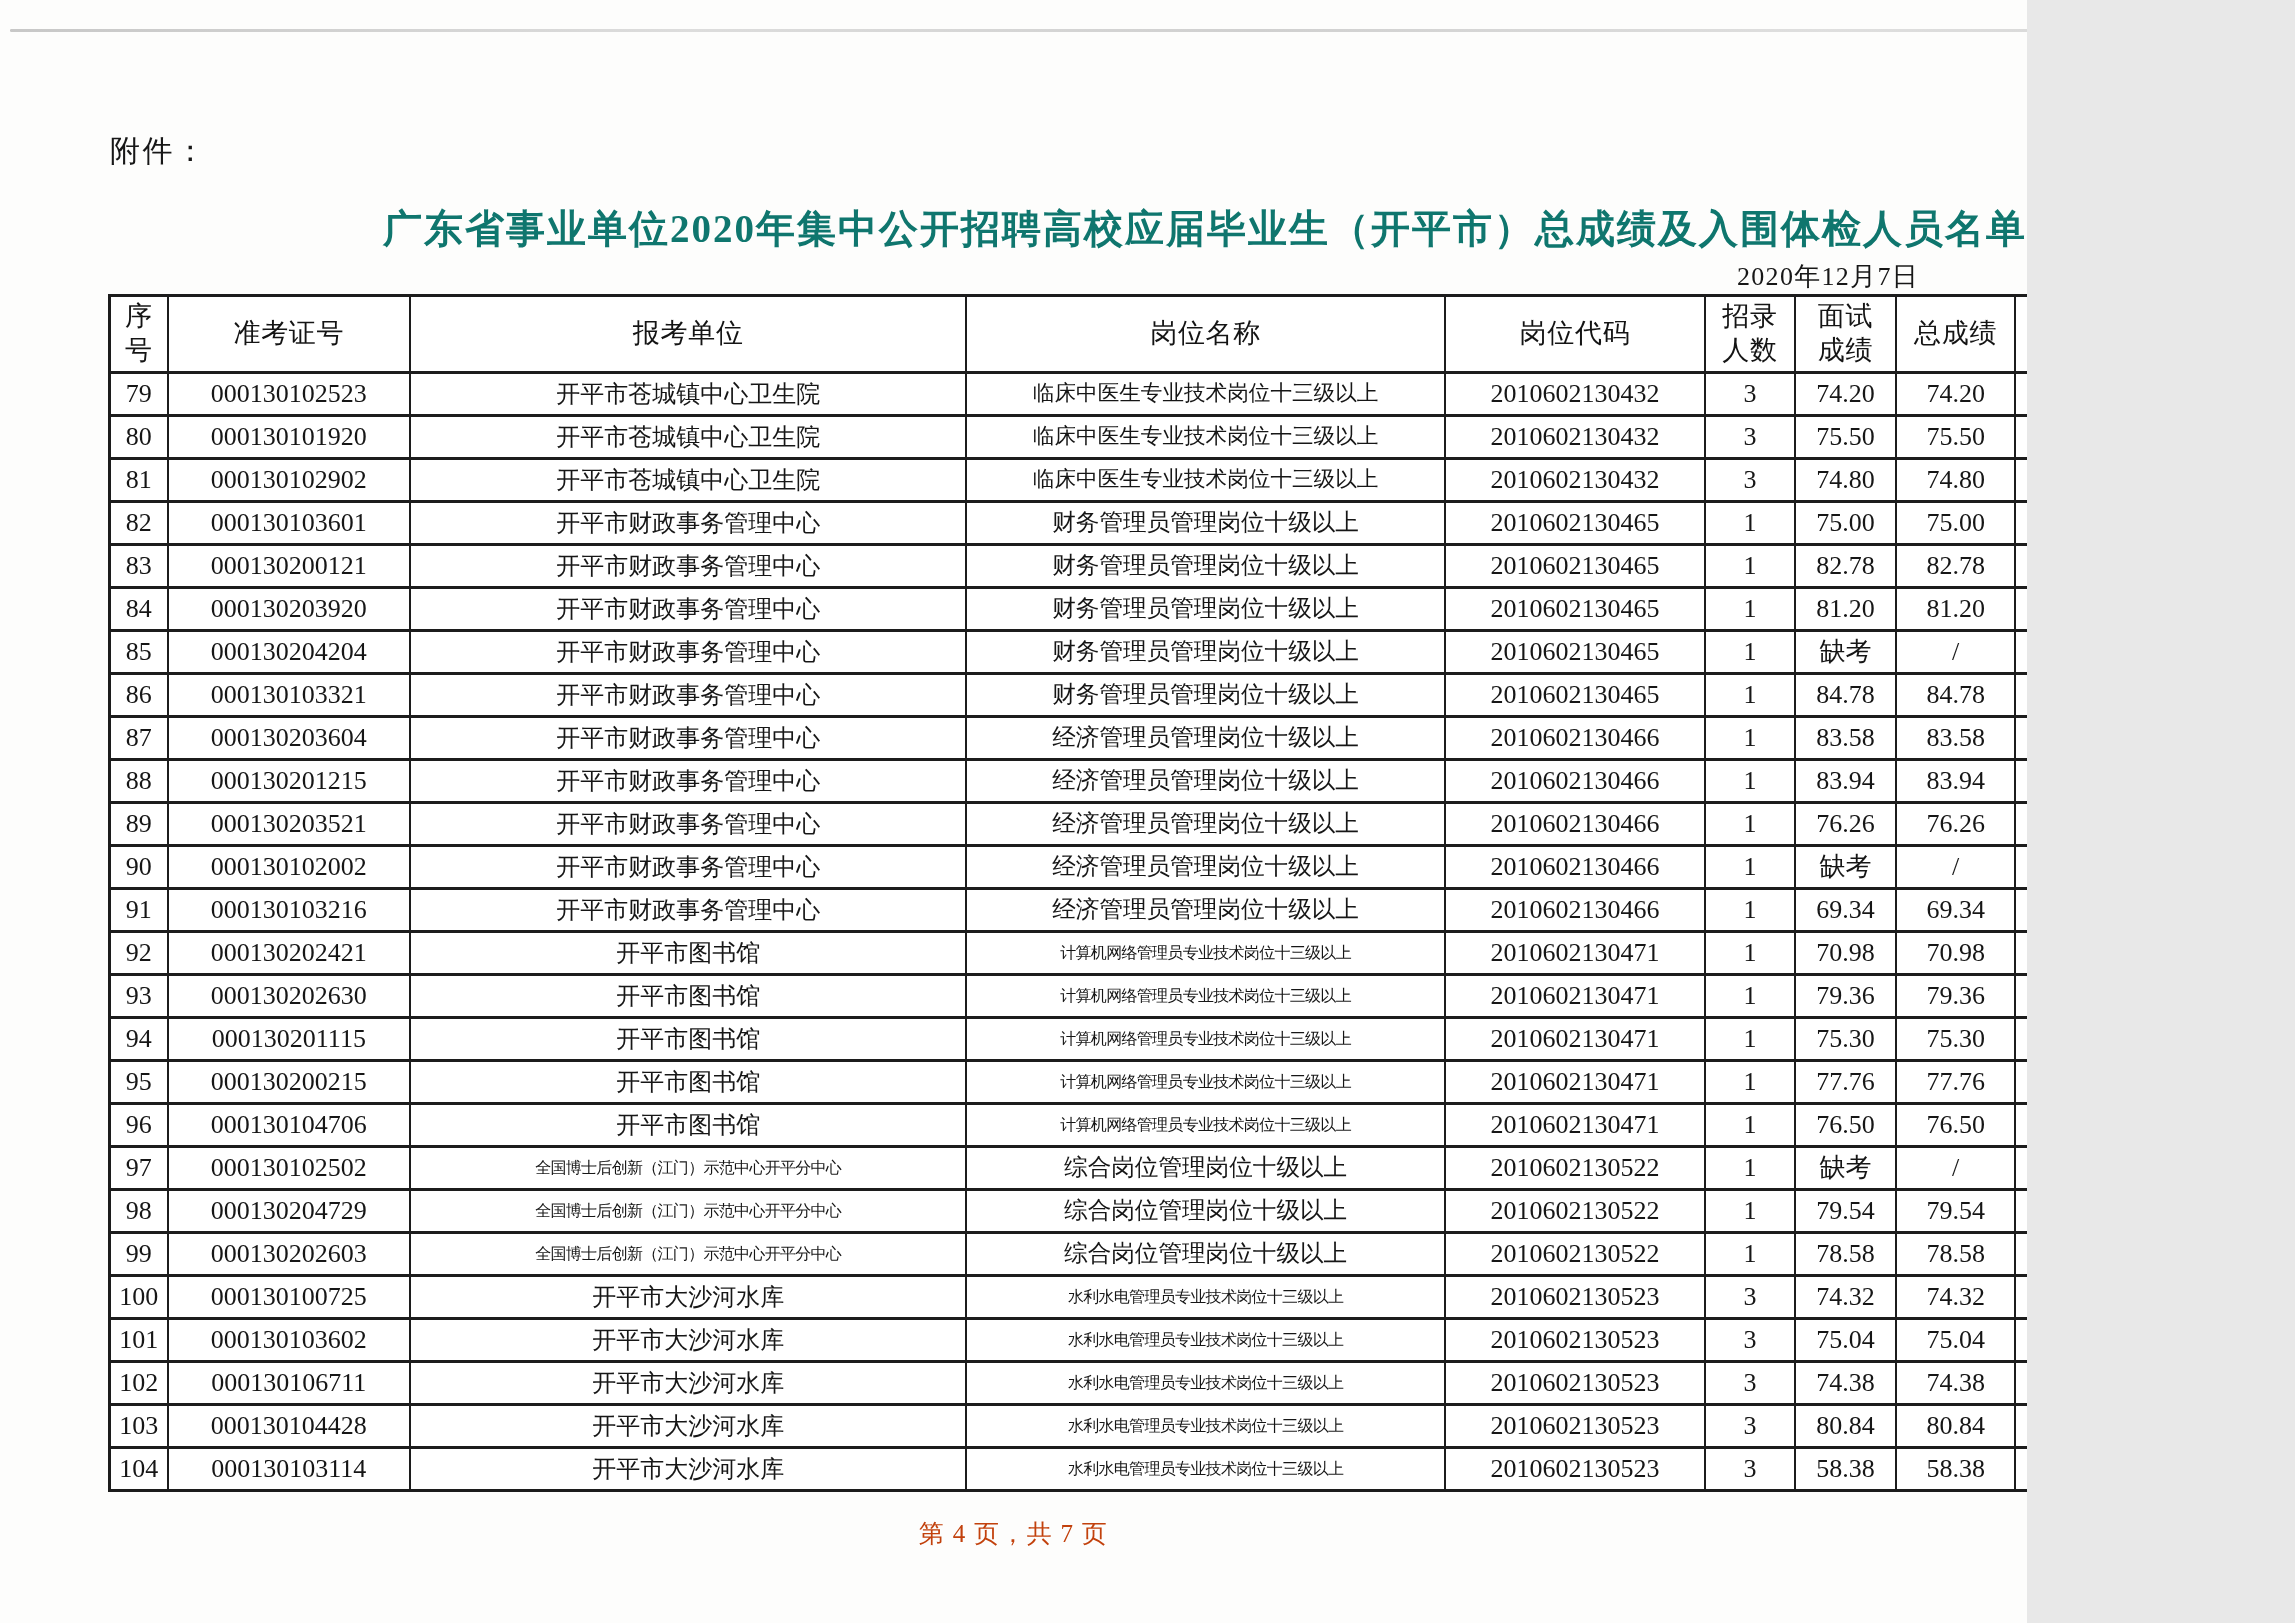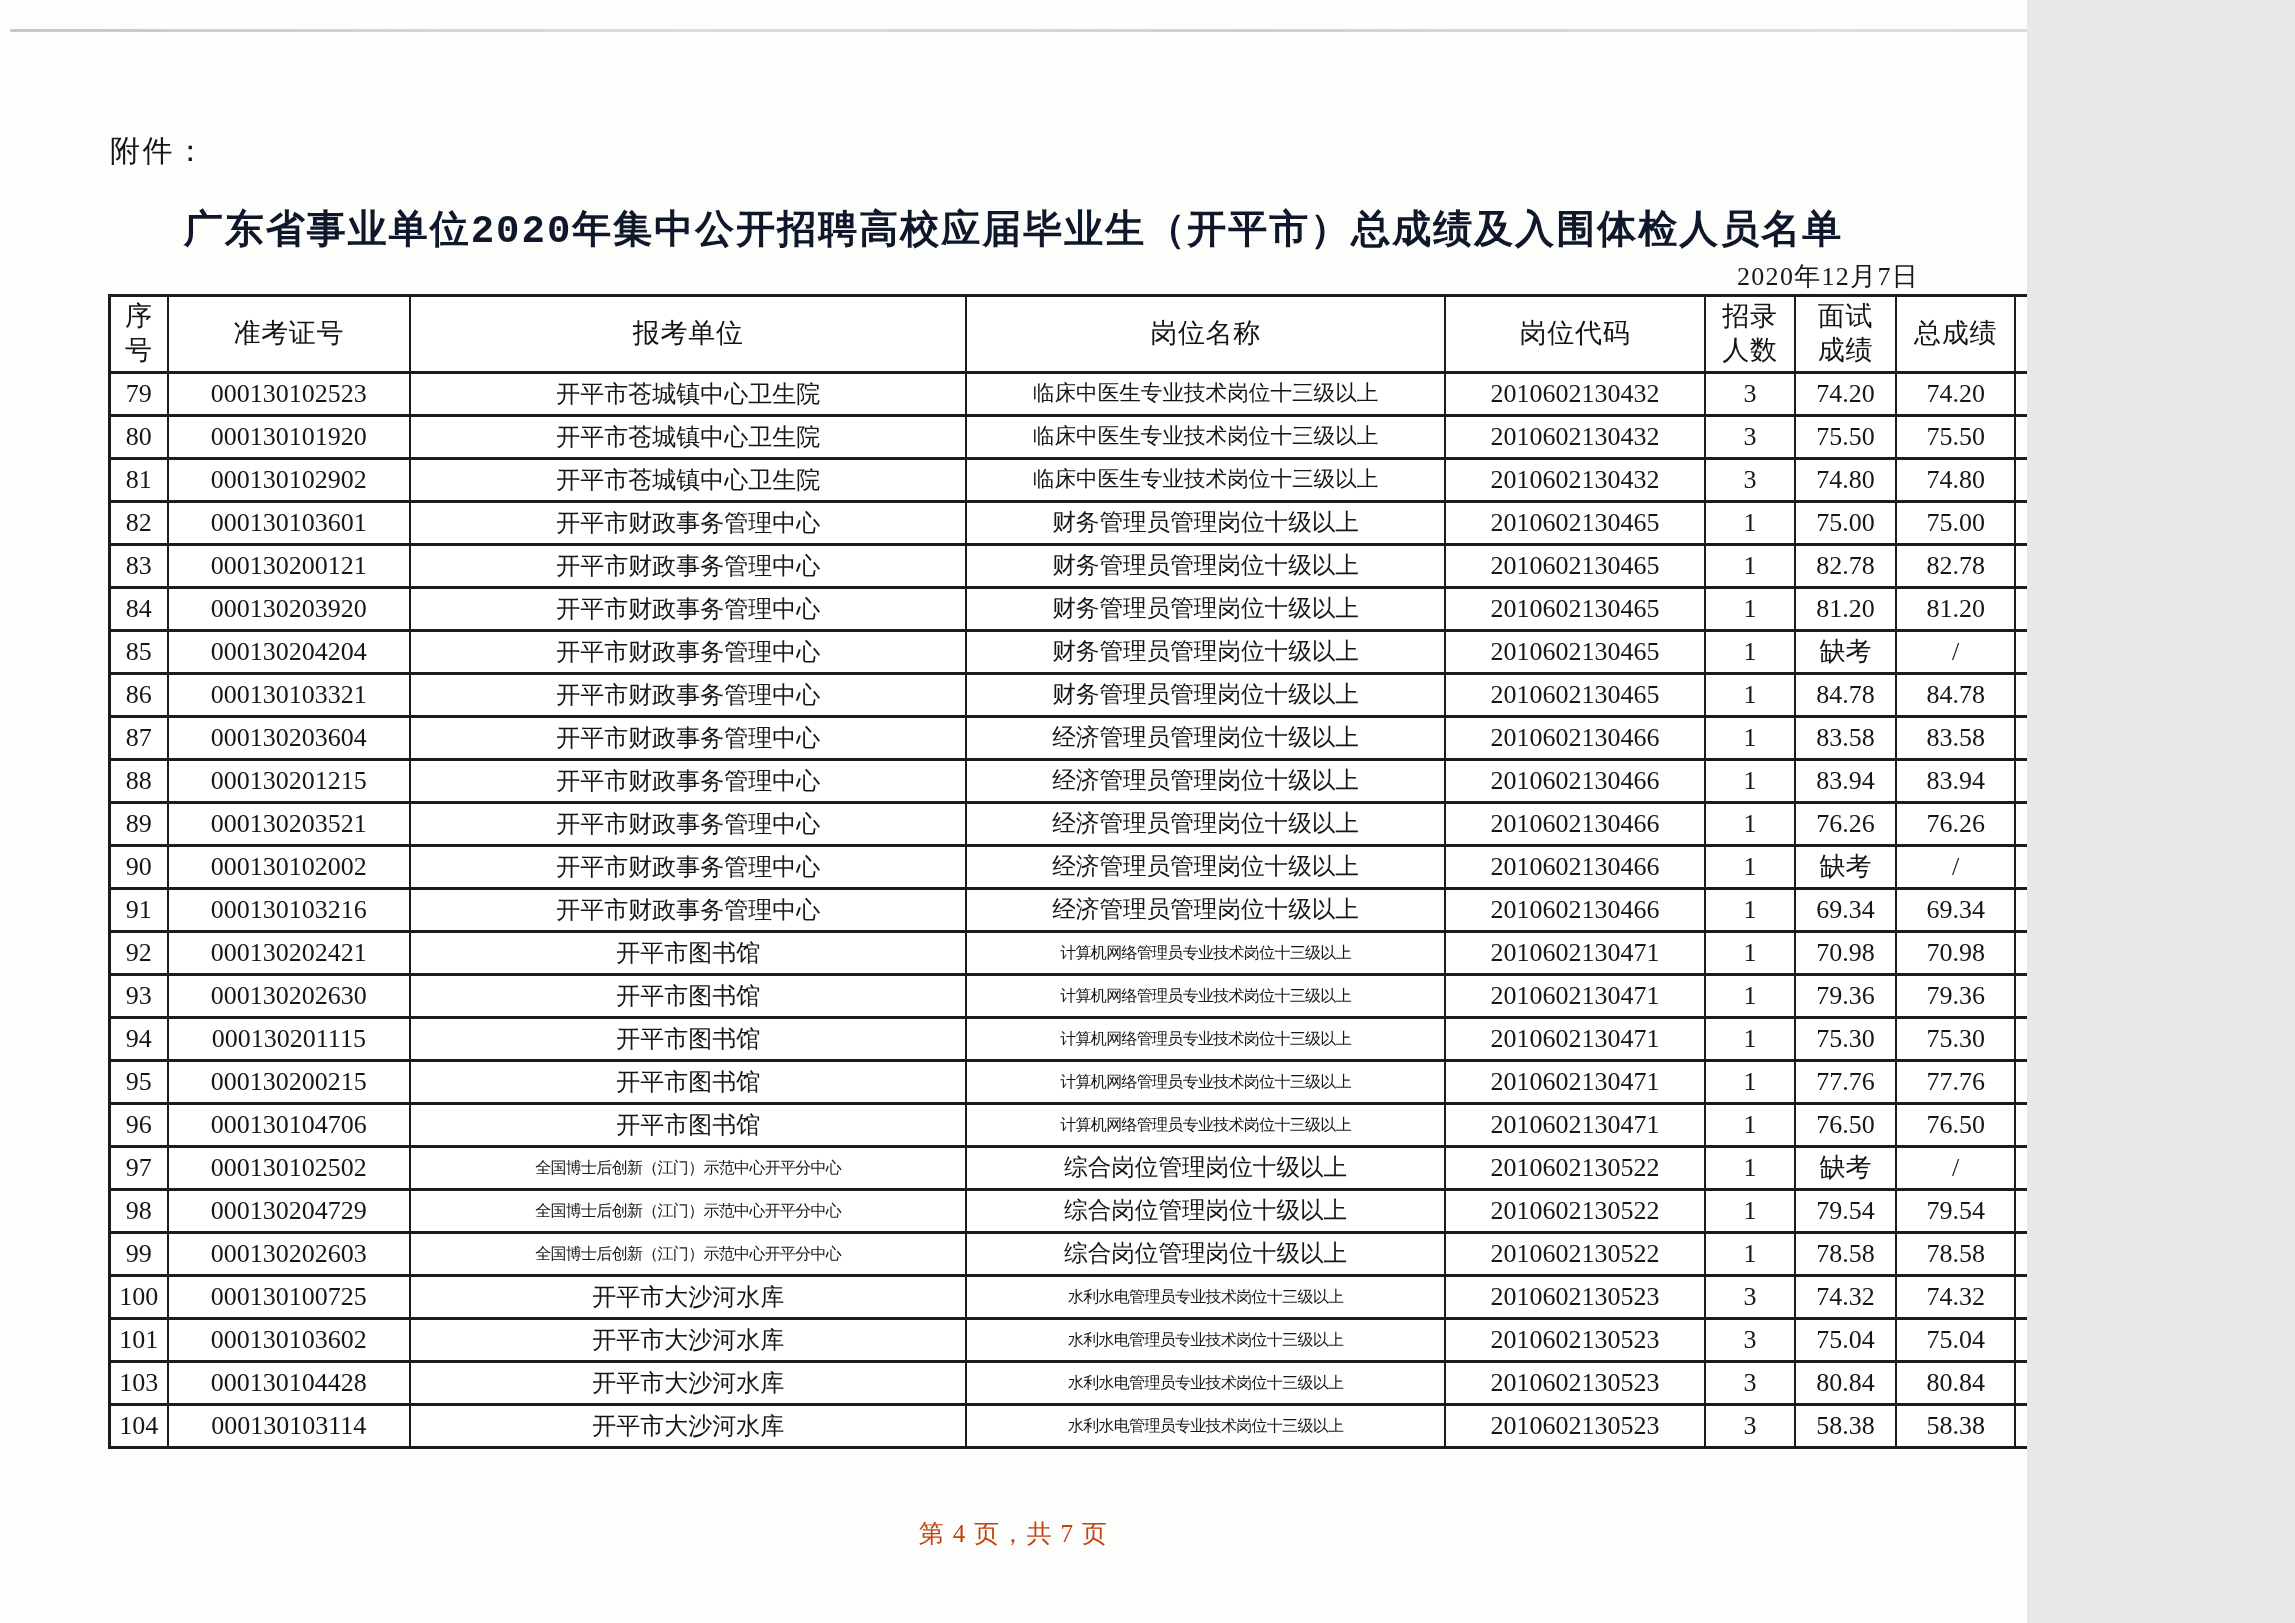--- a/index.html
+++ b/index.html
@@ -15,24 +15,24 @@
     position:absolute;left:9.8px;top:29px;width:2265px;height:2.6px;
     background:linear-gradient(90deg,#9c9c9c 0%,#c2c2c2 30%,#ababab 55%,#c6c6c6 80%,#b5b5b5 100%);
     opacity:.55;border-radius:1.3px;
   }
   .attachment{
     position:absolute;left:110px;top:131px;
     font-size:30px;letter-spacing:2.6px;
   }
   .doc-title{
     position:absolute;left:0;top:202px;width:100%;
-    text-align:center;
-    font-family:Liberation Mono, monospace;
+    text-align:right;
+    font-family:Liberation Serif, serif;
     font-weight:700;font-size:39px;letter-spacing:2px;
-    color:#0f172a;
+    color:#0f766e;
   }
   .doc-date{
     position:absolute;right:108px;top:259px;
     font-size:26px;letter-spacing:1.3px;
   }
   table.doc-table{
     position:absolute;left:108px;top:294px;
     width:2102px;
     border-collapse:collapse;table-layout:fixed;
     background:#fff;
@@ -386,20 +386,32 @@
           <td class="c2">开平市大沙河水库</td>
           <td class="c3 cond">水利水电管理员专业技术岗位十三级以上</td>
           <td class="c4">2010602130523</td>
           <td class="c5">3</td>
           <td class="c6">75.04</td>
           <td class="c7">75.04</td>
           <td class="c8">2</td>
           <td class="c9">是</td>
         </tr>
         <tr>
+          <td class="c0">102</td>
+          <td class="c1">000130106711</td>
+          <td class="c2">开平市大沙河水库</td>
+          <td class="c3 cond">水利水电管理员专业技术岗位十三级以上</td>
+          <td class="c4">2010602130523</td>
+          <td class="c5">3</td>
+          <td class="c6">74.38</td>
+          <td class="c7">74.38</td>
+          <td class="c8">3</td>
+          <td class="c9">是</td>
+        </tr>
+        <tr>
           <td class="c0">103</td>
           <td class="c1">000130104428</td>
           <td class="c2">开平市大沙河水库</td>
           <td class="c3 cond">水利水电管理员专业技术岗位十三级以上</td>
           <td class="c4">2010602130523</td>
           <td class="c5">3</td>
           <td class="c6">80.84</td>
           <td class="c7">80.84</td>
           <td class="c8">1</td>
           <td class="c9">是</td>

